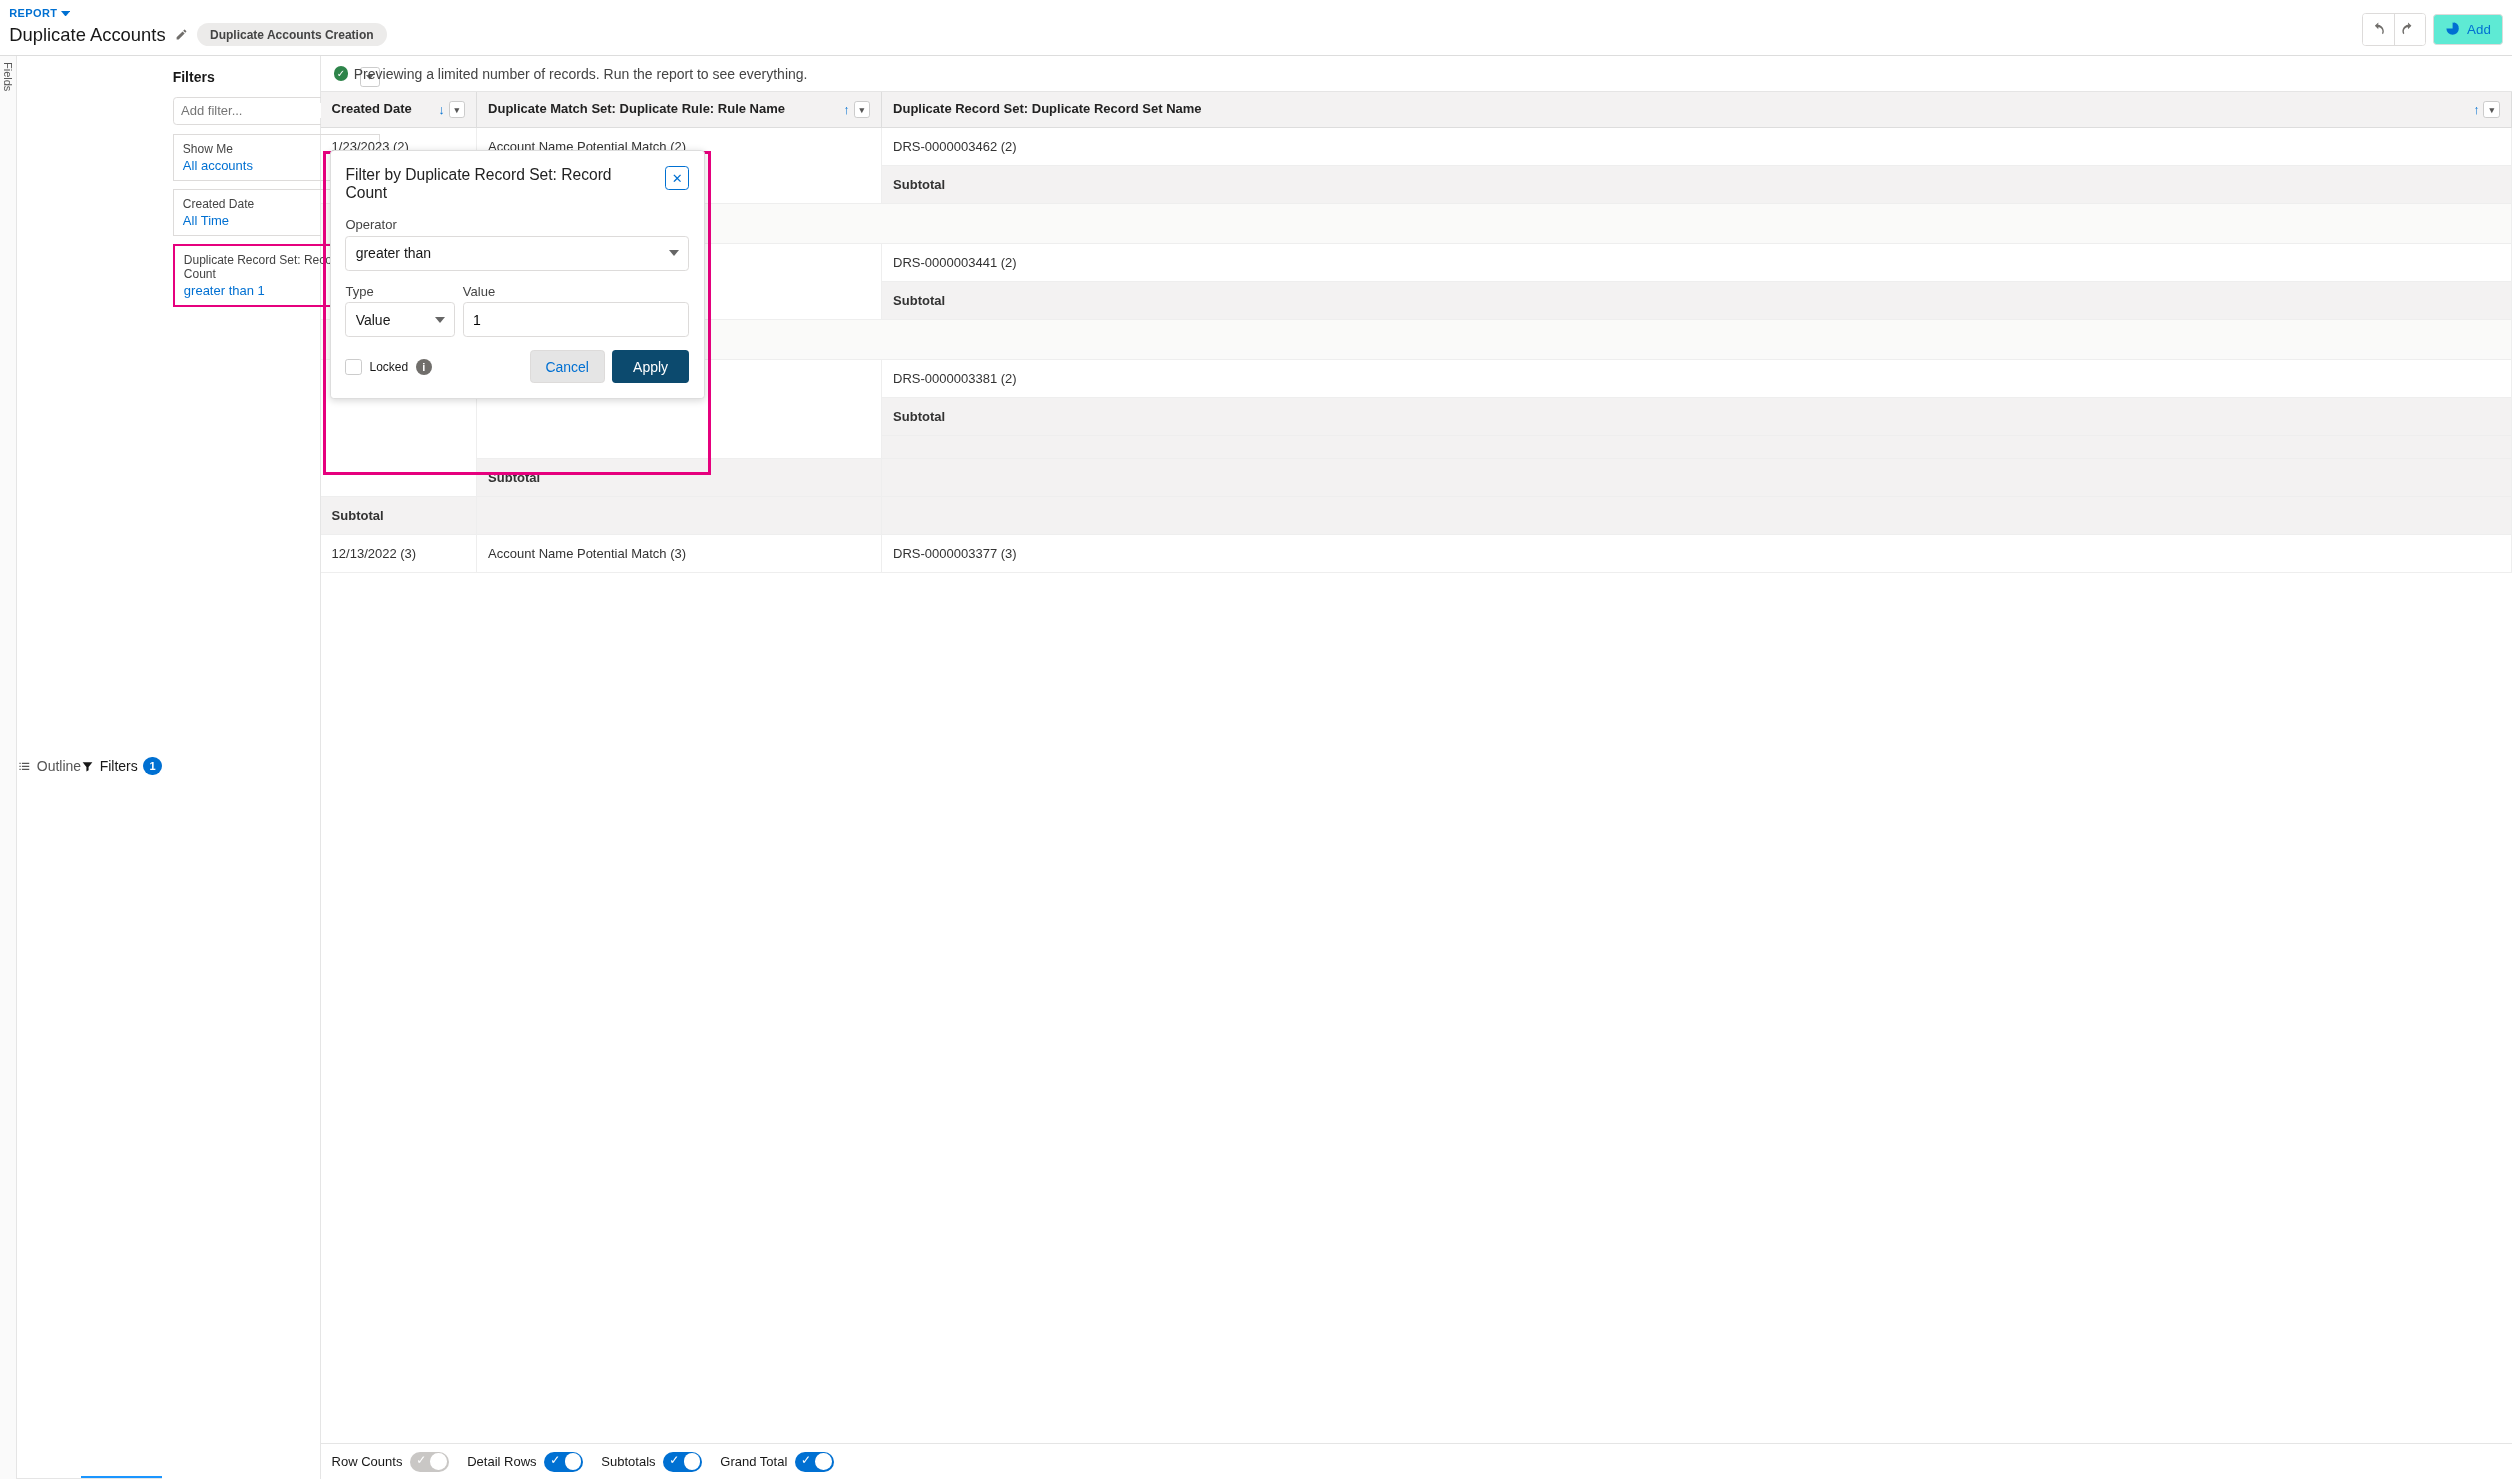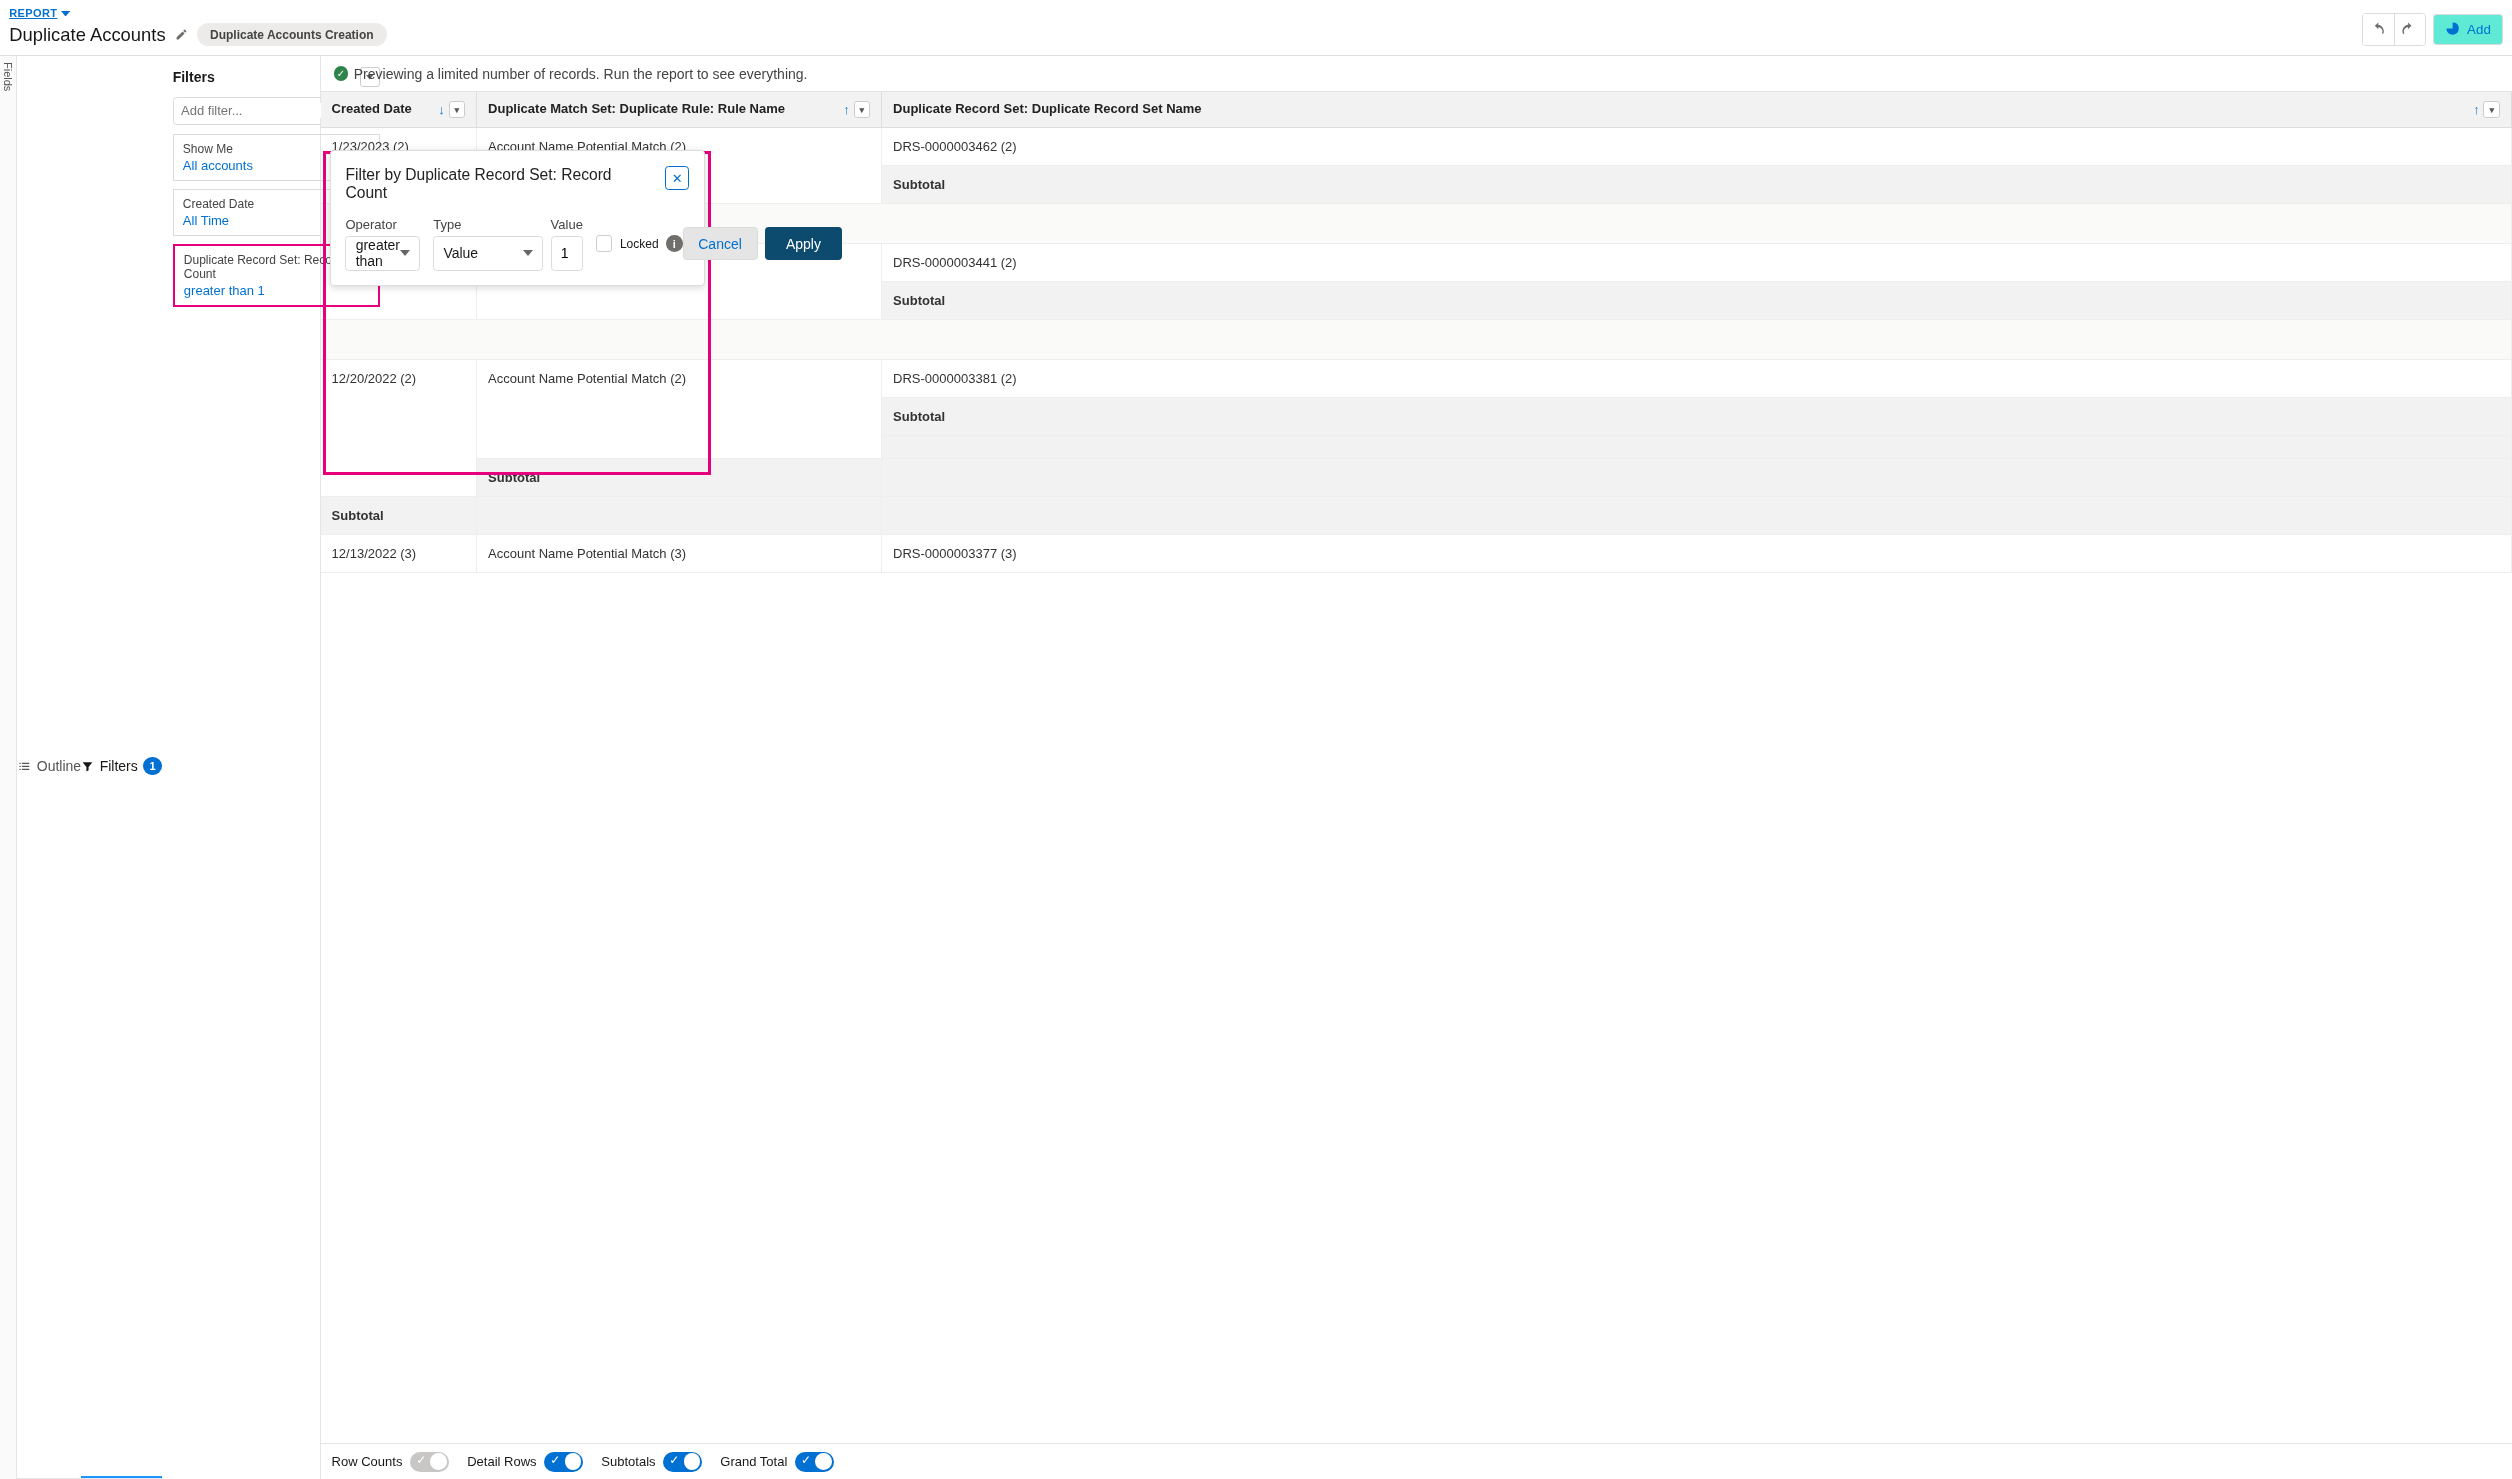--- a/index.html
+++ b/index.html
@@ -23,21 +23,21 @@
   display: flex;
   justify-content: space-between;
   align-items: flex-end;
 }
 .header-left { display:flex; flex-direction:column; gap:3.7px; }
 .breadcrumb {
   color: #0070d2;
   font-size: 11px;
   font-weight: 700;
   letter-spacing: 0.4px;
-  display:flex; align-items:center; gap:3.7px;text-decoration:underline;
+  display:flex; align-items:center; gap:3.7px;
 }
 .title-row { display:flex; align-items:center; gap:9.2px; }
 .title {
   font-size: 18.4px;
   font-weight: 400;
   color:#181818;
 }
 .pencil-icon { color:#706e6b; cursor:pointer; }
 .pill {
   background:#ecebea;
@@ -143,21 +143,21 @@
   border:0.9px solid #ddd; border-radius:3.7px;
   box-shadow:0 1.8px 7.4px rgba(0,0,0,.15);
 }
 .popover-outline { position:absolute; top:95px; left:2.8px; width:388px; height:324px; border:3.7px solid #e6007e; z-index:40;}
 .popover-head { padding:14.7px 14.7px 7.4px 14.7px; display:flex; justify-content:space-between; }
 .popover-title { font-size:15.6px; font-weight:400; color:#222; max-width:285px;}
 .close-btn {
   width:24px; height:24px; border:0.9px solid #0070d2; border-radius:3.7px; background:#fff; color:#0070d2;
   display:flex;align-items:center;justify-content:center; cursor:pointer; font-size:13px;
 }
-.popover-body { padding: 7.4px 14.7px 14.7px 14.7px; display:flex; flex-direction:row; gap:13px;justify-content:space-between;}
+.popover-body { padding: 7.4px 14.7px 14.7px 14.7px; display:flex; flex-direction:column; gap:13px;justify-content:space-between;}
 .form-label { font-size:13px; color:#444; margin-bottom:3.7px; display:block;}
 .select, .text-input {
   width:100%; height:35px; border:0.9px solid #dddbda; border-radius:3.7px; background:#fff;
   padding:0 9.2px; font-size:14px; display:flex; align-items:center; justify-content:space-between;
   cursor:pointer;
 }
 .caret-down {
   width:0;height:0;border-left:5.5px solid transparent;border-right:5.5px solid transparent;border-top:6.4px solid #666;
 }
 .row2 { display:flex; gap:7.4px; }

